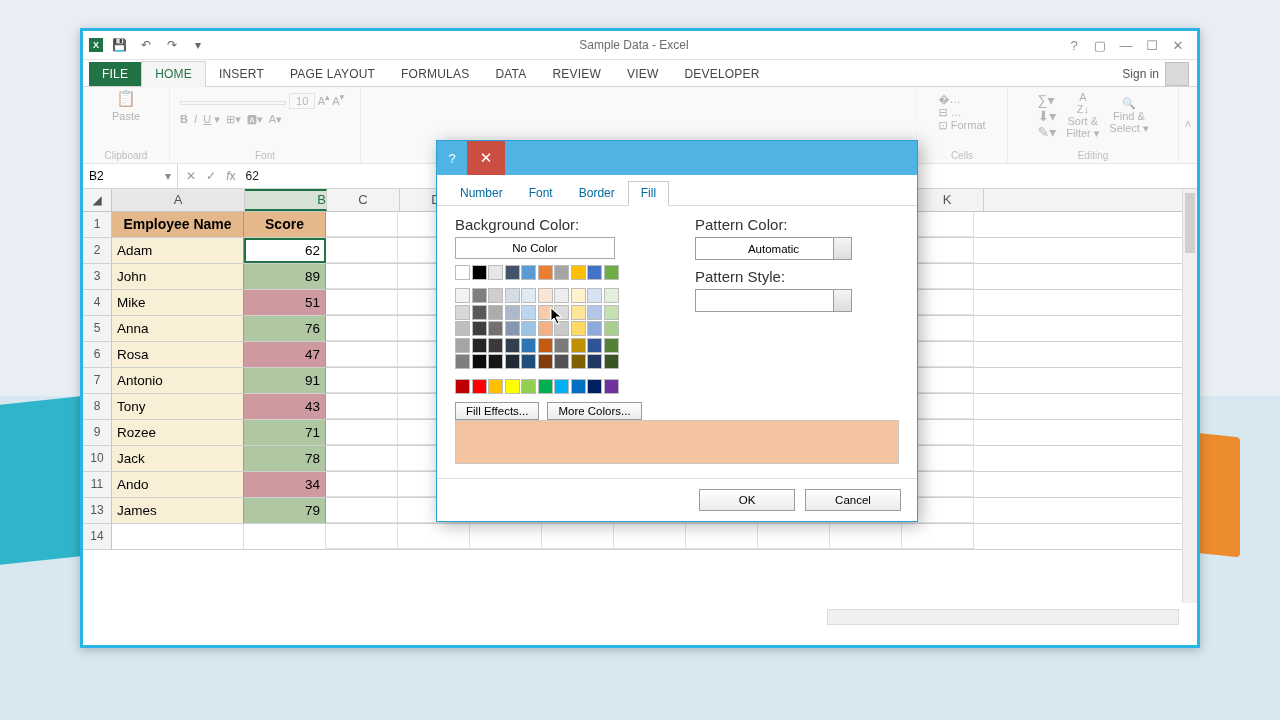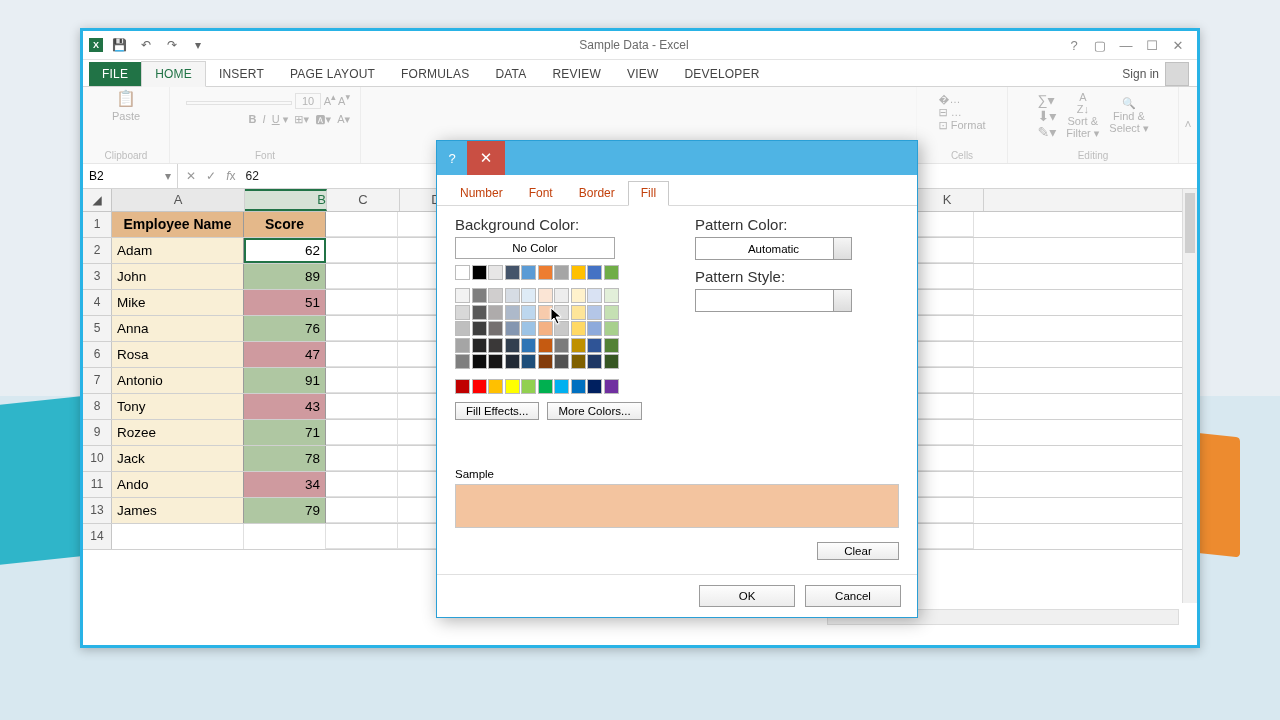--- a/index.html
+++ b/index.html
@@ -63,21 +63,21 @@
   .viewbtn{width:20px;height:14px;border:1px solid #7fb894}
   .zoomslider{width:90px;height:3px;background:#7fb894;position:relative}
   .zoomslider::after{content:"";position:absolute;right:28px;top:-4px;width:3px;height:11px;background:#d7ead9}
   
   .dialog{position:absolute;left:353px;top:109px;width:480px;background:#fff;border:1px solid #2a9fd6;box-shadow:3px 3px 16px rgba(0,0,0,.3)}
   .dlg-title{height:34px;background:#4fb4e4;display:flex;align-items:center;color:#fff}
   .dlg-title .t{flex:1;text-align:center;font-size:13px}
   .dlg-title .help{width:30px;text-align:center;color:#fff;font-size:13px}
   .dlg-title .close{width:38px;height:100%;background:#c94f43;color:#fff;font-size:15px;text-align:center;line-height:34px}
   .dlg-tabs{display:flex;padding:6px 10px 0;border-bottom:1px solid #d9d9d9}
-  .dtab{padding:4px 12px;border:1px solid transparent;font-size:12px;color:#c2410c;cursor:pointer}
+  .dtab{padding:4px 12px;border:1px solid transparent;font-size:12px;color:#0369a1;cursor:pointer}
   .dtab.active{border:1px solid #c9c9c9;border-bottom:1px solid #fff;background:#fff;margin-bottom:-1px}
   .dlg-body{padding:10px 18px 14px;position:relative}
   .two-col{display:flex;gap:40px}
   .lblx{font-size:15px;color:#333;margin-bottom:4px;display:block}
   .nocolor{width:158px;height:20px;border:1px solid #a8a8a8;text-align:center;font-size:11.5px;line-height:20px;margin-bottom:6px}
   .palette{display:grid;grid-template-columns:repeat(10,15px);gap:1.5px;margin-bottom:8px}
   .sw{width:15px;height:15px;border:1px solid #bcbcbc;box-sizing:border-box}
   .palette.std{grid-template-columns:repeat(10,15px);margin-top:10px}
   .pat-select{width:155px;height:21px;border:1px solid #9c9c9c;font-size:11.5px;display:flex;align-items:center;justify-content:center;position:relative;margin-bottom:8px}
   .pat-select::after{content:"";position:absolute;right:0;top:0;bottom:0;width:17px;border-left:1px solid #9c9c9c;background:linear-gradient(#f5f5f5,#ddd)}
@@ -135,21 +135,21 @@
     </div>
   </div>
 
   <div class="ribbon-body disabled">
     <div class="rgrp" style="width:66px">
       <div class="iconbox">📋<br><span style="font-size:11px">Paste</span></div>
 
       <div class="lbl">Clipboard</div>
     </div>
     <div class="rgrp" style="width:170px">
-      <div style="font-size:11px;width:100%;text-align:right">
+      <div style="font-size:11px;width:100%;text-align:left">
         <span style="border:1px solid #ccc;padding:1px 30px 1px 4px;display:inline-block;width:70px"></span>
         <span style="border:1px solid #ccc;padding:1px 6px">10</span> A<sup>▴</sup> A<sup>▾</sup><br>
         <div style="margin-top:6px"><b>B</b>&nbsp;&nbsp;<i>I</i>&nbsp;&nbsp;<u>U</u>&nbsp;▾&nbsp;&nbsp;⊞▾&nbsp;&nbsp;🅰▾&nbsp;&nbsp;A▾</div>
       </div>
       <div class="lbl">Font</div>
     </div>
     <div class="rgrp" style="flex:1;opacity:.4"></div>
     <div class="rgrp" style="width:70px;font-size:11px">
       <div>�…<br>⊟ …<br>⊡ <span>Format</span></div>
       <div class="lbl">Cells</div>
@@ -491,25 +491,21 @@
           <div class="pat-select">
               <span>Automatic</span>
               <span class="arr"></span>
             </div>
           <span class="lblx">Pattern Style:</span>
           <div class="pat-select">
               <span class="arr"></span>
             </div>
         </div>
       </div>
-      <div class="sample-lbl">Sample</div>
       <div class="sample-box"></div>
-      <div class="clear-row">
-        <div class="dlg-btn" style="min-width:60px;text-align:center">Clear</div>
-      </div>
     </div>
     <div class="dlg-footer">
       <div class="dlg-btn">OK</div>
       <div class="dlg-btn">Cancel</div>
     </div>
 
     <div class="cursor" style="left:113px;top:166px">
       <svg width="14" height="18">
           <path d="M1 1 L1 14 L4 11 L7 17 L9 16 L6 10 L11 10 Z" fill="#000" stroke="#fff" stroke-width="1"></path>
         </svg>

